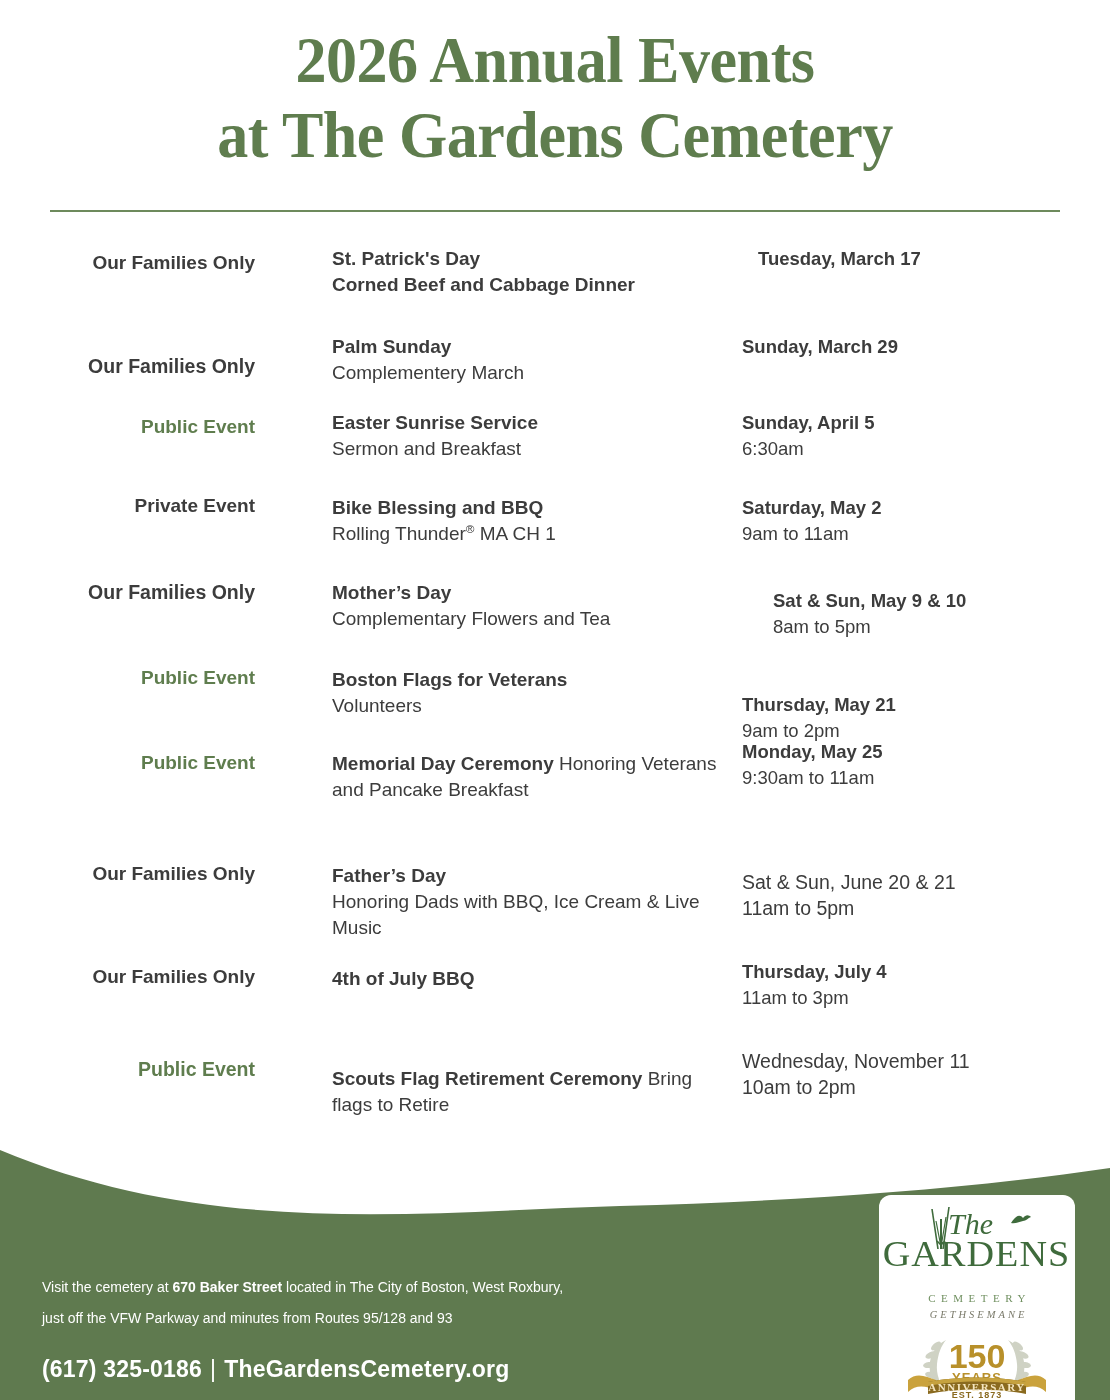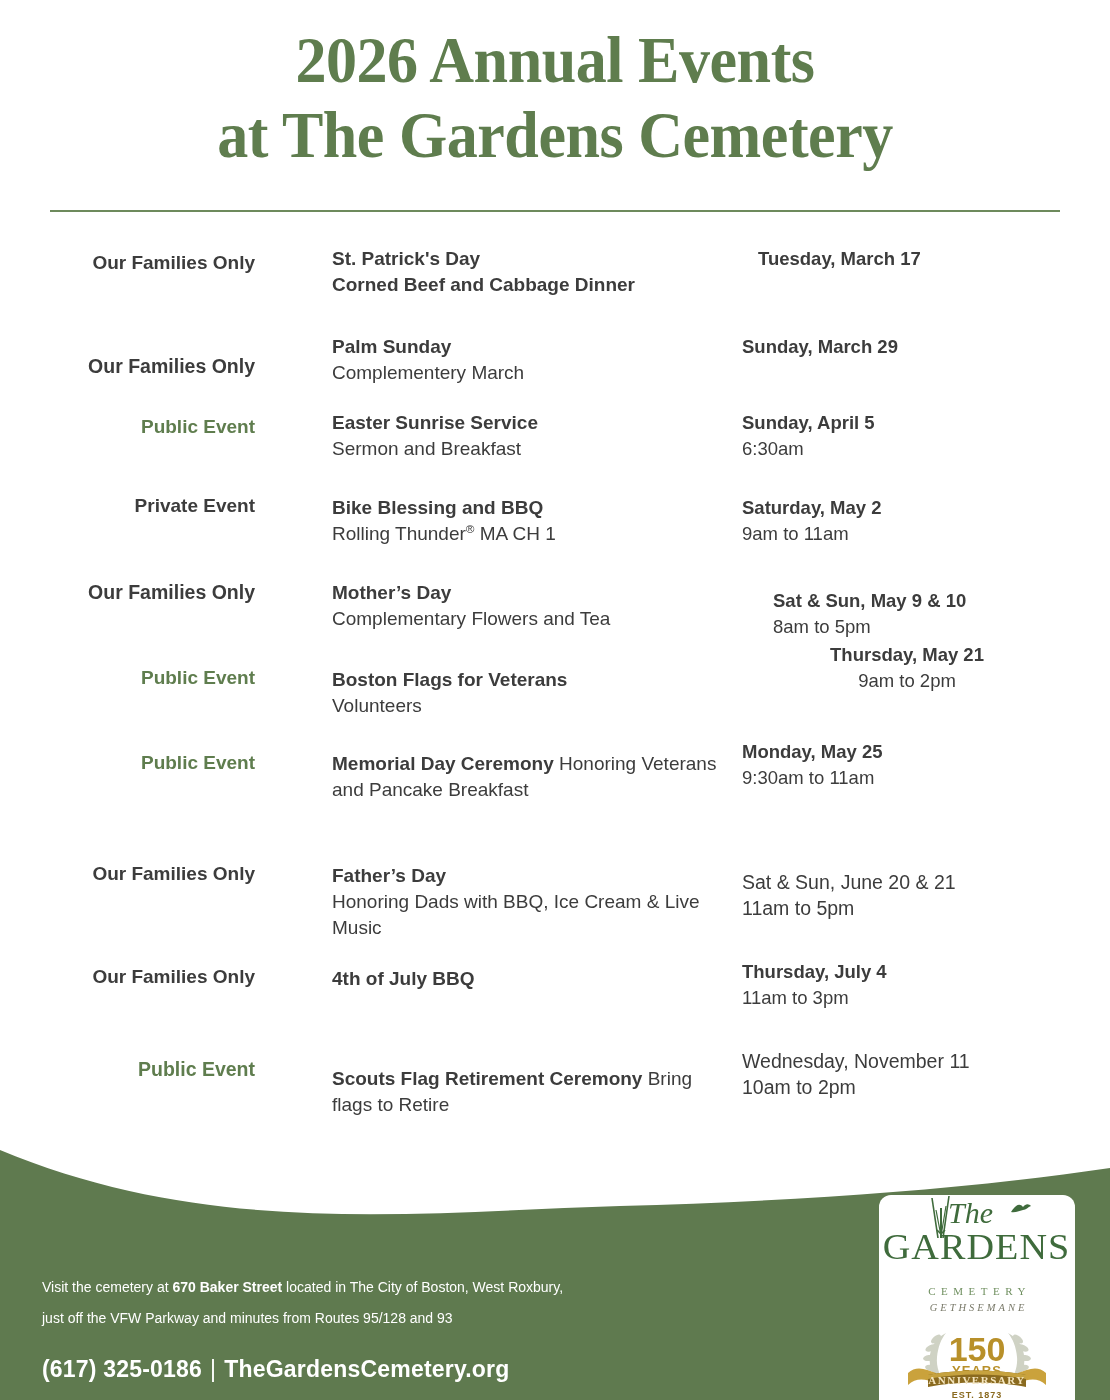--- a/index.html
+++ b/index.html
@@ -106,21 +106,21 @@
     position:absolute;
     left:879px;top:55px;
     width:196px;height:205px;
     background:#ffffff;
     border-radius:12px 12px 0 0;
     box-shadow:0 0 0 1px rgba(255,255,255,0.0);
   }
   .logo-inner{
     position:absolute;inset:0;
     display:flex;flex-direction:column;align-items:center;
-    padding-top:1px;
+    padding-top:12px;
     box-sizing:border-box;
   }
   .logo-the{
     position:relative;
     width:150px;height:44px;
   }
   .logo-the .script{
     position:absolute;left:46px;top:2px;
     font-family:"Liberation Serif", serif;
     font-style:italic;
@@ -223,21 +223,21 @@
       <div class="cell-label" style="top: 367px; font-size: 19.5px;">Our Families Only</div>
       <div class="cell-title" style="top: 366px;"><span class="b">Mother’s Day</span><br><span class="n">Complementary Flowers and Tea</span></div>
       <div class="cell-date" style="top: 374px; left: 742px; margin-left: 31px;">
         <span class="d">Sat &amp; Sun, May 9 &amp; 10</span>
         <span class="t">8am to 5pm</span>
       </div>
     </div>
     <div class="row">
       <div class="cell-label green" style="top: 453px; font-size: 19px;">Public Event</div>
       <div class="cell-title" style="top: 453px;"><span class="b">Boston Flags for Veterans</span><br><span class="n">Volunteers</span></div>
-      <div class="cell-date" style="top: 428px; left: 742px; text-align: center;">
+      <div class="cell-date" style="top: 478px; left: 742px;">
         <span class="d">Thursday, May 21</span>
         <span class="t">9am to 2pm</span>
       </div>
     </div>
     <div class="row">
       <div class="cell-label green" style="top: 538px; font-size: 19px;">Public Event</div>
       <div class="cell-title" style="top: 537px;"><span class="b">Memorial Day Ceremony</span><span class="n"> Honoring Veterans and Pancake Breakfast</span></div>
       <div class="cell-date" style="top: 525px; left: 742px;">
         <span class="d">Monday, May 25</span>
         <span class="t">9:30am to 11am</span>

